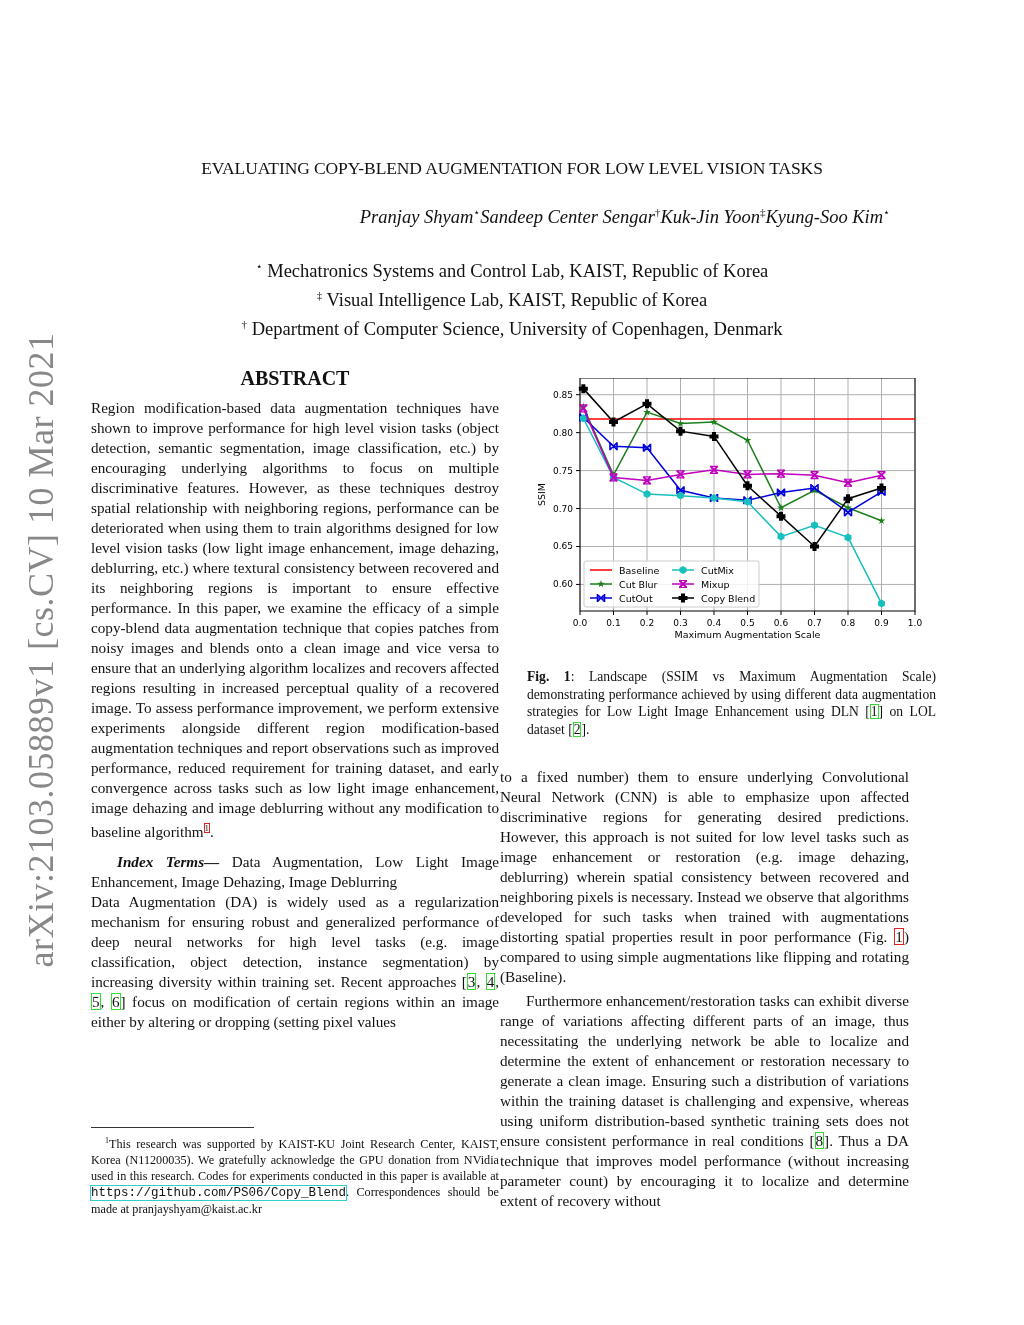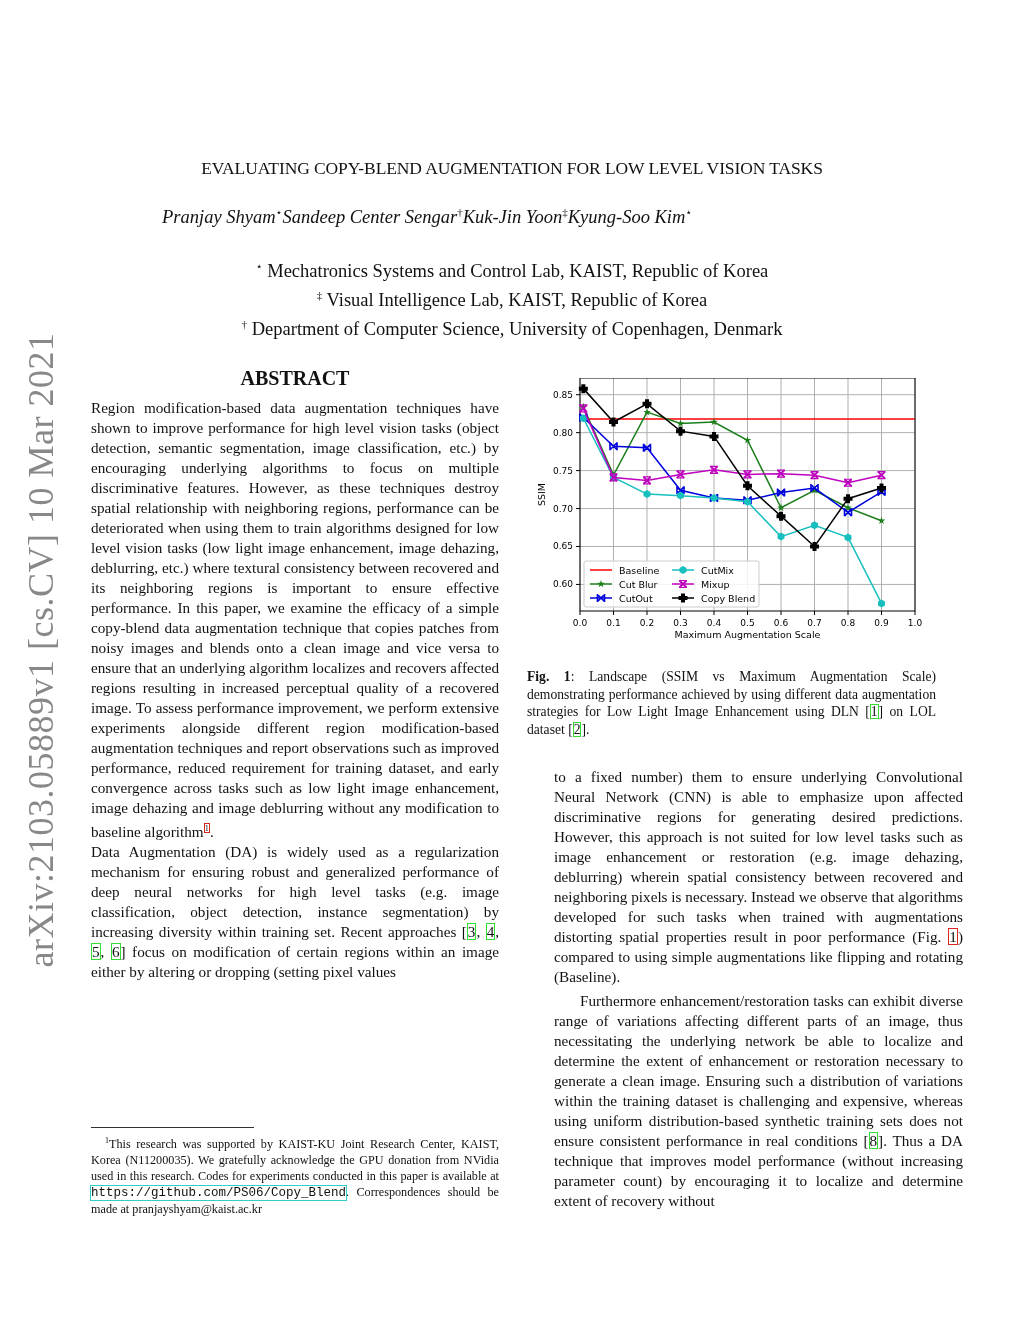--- a/index.html
+++ b/index.html
@@ -1,29 +1,29 @@
 <!DOCTYPE html>
 <html><head>
 <meta charset="utf-8">
 <style>
   html, body { margin:0; padding:0; background:#fff; }
   body { width:1024px; height:1325px; position:relative; overflow:hidden;
          font-family:"Liberation Serif", "DejaVu Serif", serif; color:#111; }
   .abs { position:absolute; }
   #title { left:0; width:1024px; top:158px; text-align:center; font-weight:normal; font-size:17.5px; letter-spacing:-0.1px; }
-  #authors { left:150px; width:740px; top:206px; display:flex; justify-content:flex-start; font-style:italic; font-size:18.5px;margin-left:12px; }
+  #authors { left:150px; width:740px; top:206px; display:flex; justify-content:flex-end; font-style:italic; font-size:18.5px; }
   #authors sup { font-size:11px; font-style:normal; }
   #affils { left:0; width:1024px; top:254px; text-align:center; font-size:18.5px; line-height:24px; }
   #affils sup { font-size:11px; }
   #arxiv { left:16px; top:350px; width:50px; height:600px; }
   #arxiv span { position:absolute; left:50%; top:50%; transform:translate(-50%,-50%) rotate(-90deg);
                 white-space:nowrap; font-size:36px; color:#888; letter-spacing:0.5px; }
   .col { font-size:15.2px; line-height:20px; text-align:justify; }
   #left-col { left:91px; width:408px; top:368px; }
-  #right-col { left:554px; width:409px; }
+  #right-col { left:500px; width:409px; }
   .heading { text-align:center; font-weight:bold; font-size:20px; }
   .p { margin:0; text-align-last:left; }
   .indent { text-indent:26px; }
   .cite-g { outline:1.5px solid #33dd33; outline-offset:-1px; padding:0 1px; }
   .cite-r { outline:1.5px solid #dd2222; outline-offset:-1px; padding:0 1px; }
   .cite-c { outline:1.5px solid #33cccc; outline-offset:0; font-family:"Liberation Mono", monospace; font-size:12.5px; }
   #footnote { left:91px; width:408px; top:1127px; font-size:12.2px; line-height:16px; text-align:justify; }
   #footnote .rule { width:163px; border-top:1px solid #333; margin-bottom:5px; }
   #caption { left:527px; top:668px; width:409px; font-size:13.6px; line-height:17.5px; text-align:justify; }
   #chart-wrap { left:527px; top:378px; width:410px; height:268px; }
@@ -47,20 +47,21 @@
 
 <div id="affils" class="abs">
   <div><sup>⋆</sup><span> Mechatronics Systems and Control Lab, KAIST, Republic of Korea</span></div>
   <div><sup>‡</sup><span> Visual Intelligence Lab, KAIST, Republic of Korea</span></div>
   <div><sup>†</sup><span> Department of Computer Science, University of Copenhagen, Denmark</span></div>
 </div>
 
 <div id="left-col" class="abs col">
   <div class="heading" style="margin-bottom:10px;">ABSTRACT</div>
   <p class="p"><span>Region modification-based data augmentation techniques have shown to improve performance for high level vision tasks (object detection, semantic segmentation, image classification, etc.) by encouraging underlying algorithms to focus on multiple discriminative features.  However, as these techniques destroy spatial relationship with neighboring regions, performance can be deteriorated when using them to train algorithms designed for low level vision tasks (low light image enhancement, image dehazing, deblurring, etc.) where textural consistency between recovered and its neighboring regions is important to ensure effective performance.  In this paper, we examine the efficacy of a simple copy-blend data augmentation technique that copies patches from noisy images and blends onto a clean image and vice versa to ensure that an underlying algorithm localizes and recovers affected regions resulting in increased perceptual quality of a recovered image. To assess performance improvement, we perform extensive experiments alongside different region modification-based augmentation techniques and report observations such as improved performance, reduced requirement for training dataset, and early convergence across tasks such as low light image enhancement, image dehazing and image deblurring without any modification to baseline algorithm</span><sup class="cite-r" style="font-size:9px;">1</sup><span>.</span></p>
+  <p class="p indent" style="margin-top:10px;"><b><i>Index Terms—</i></b><span> Data Augmentation, Low Light Image Enhancement, Image Dehazing, Image Deblurring</span></p>
   <p class="p"><span>Data Augmentation (DA) is widely used as a regularization mechanism for ensuring robust and generalized performance of deep neural networks for high level tasks (e.g.  image classification, object detection, instance segmentation) by increasing diversity within training set.  Recent approaches [</span><span class="cite-g">3</span>, <span class="cite-g">4</span>, <span class="cite-g">5</span>, <span class="cite-g">6</span><span>] focus on modification of certain regions within an image either by altering or dropping (setting pixel values</span></p>
 </div>
 
 <div id="footnote" class="abs">
   <div class="rule"></div>
   <div style="text-indent:14px;"><sup style="font-size:8px;">1</sup><span>This research was supported by KAIST-KU Joint Research Center, KAIST, Korea (N11200035).  We gratefully acknowledge the GPU donation from NVidia used in this research. Codes for experiments conducted in this paper is available at </span><span class="cite-c">https://github.com/PS06/Copy_Blend</span><span>. Correspondences should be made at pranjayshyam@kaist.ac.kr</span></div>
 </div>
 
 <div id="chart-wrap" class="abs">
   <svg id="chart" width="410" height="268">

